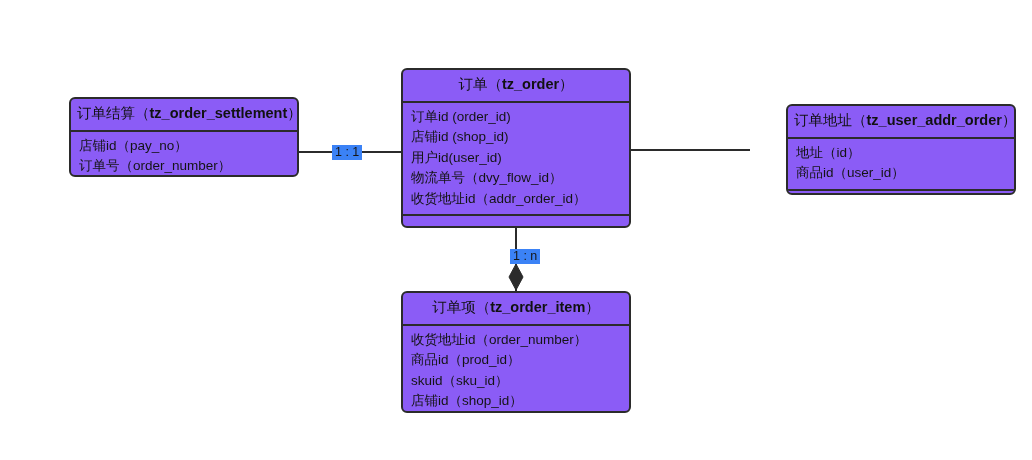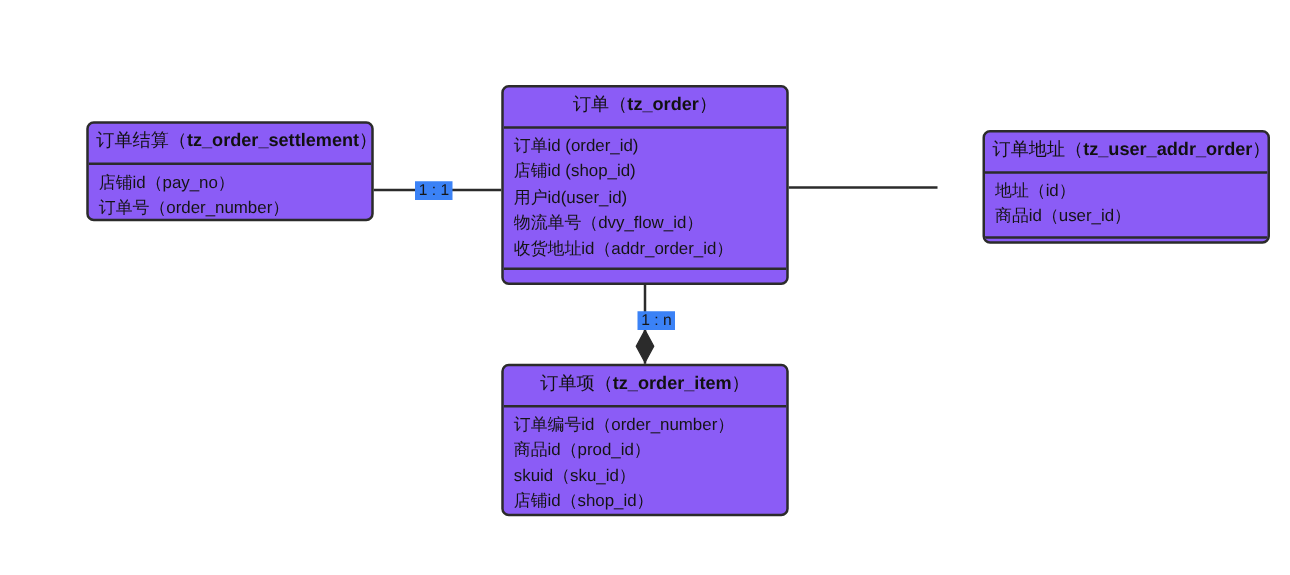--- a/index.html
+++ b/index.html
@@ -158,21 +158,21 @@
       <div class="field">商品id（user_id）</div>
     </div>
     <div class="entity-footer"></div>
   </div>
 
   <div class="entity" id="ent-item">
     <div class="entity-title">
       <span>订单项</span><span>（</span><b>tz_order_item</b><span>）</span>
     </div>
     <div class="entity-fields">
-      <div class="field">订单编号id（order_number）</div>
+      <div class="field">收货地址id（order_number）</div>
       <div class="field">商品id（prod_id）</div>
       <div class="field">skuid（sku_id）</div>
       <div class="field">店铺id（shop_id）</div>
     </div>
 
   </div>
 
   <div class="edge-label" id="label-one-one">1 : 1</div>
   <div class="edge-label" id="label-one-n">1 : n</div>
 

